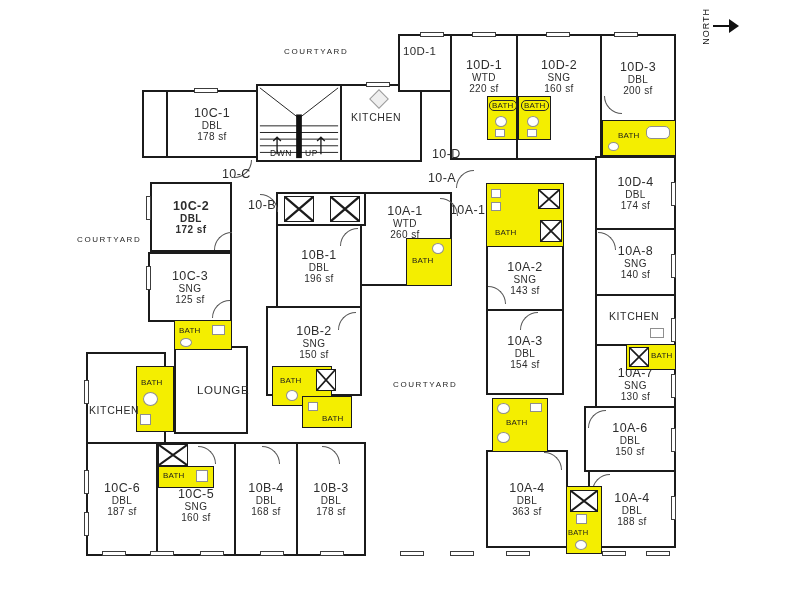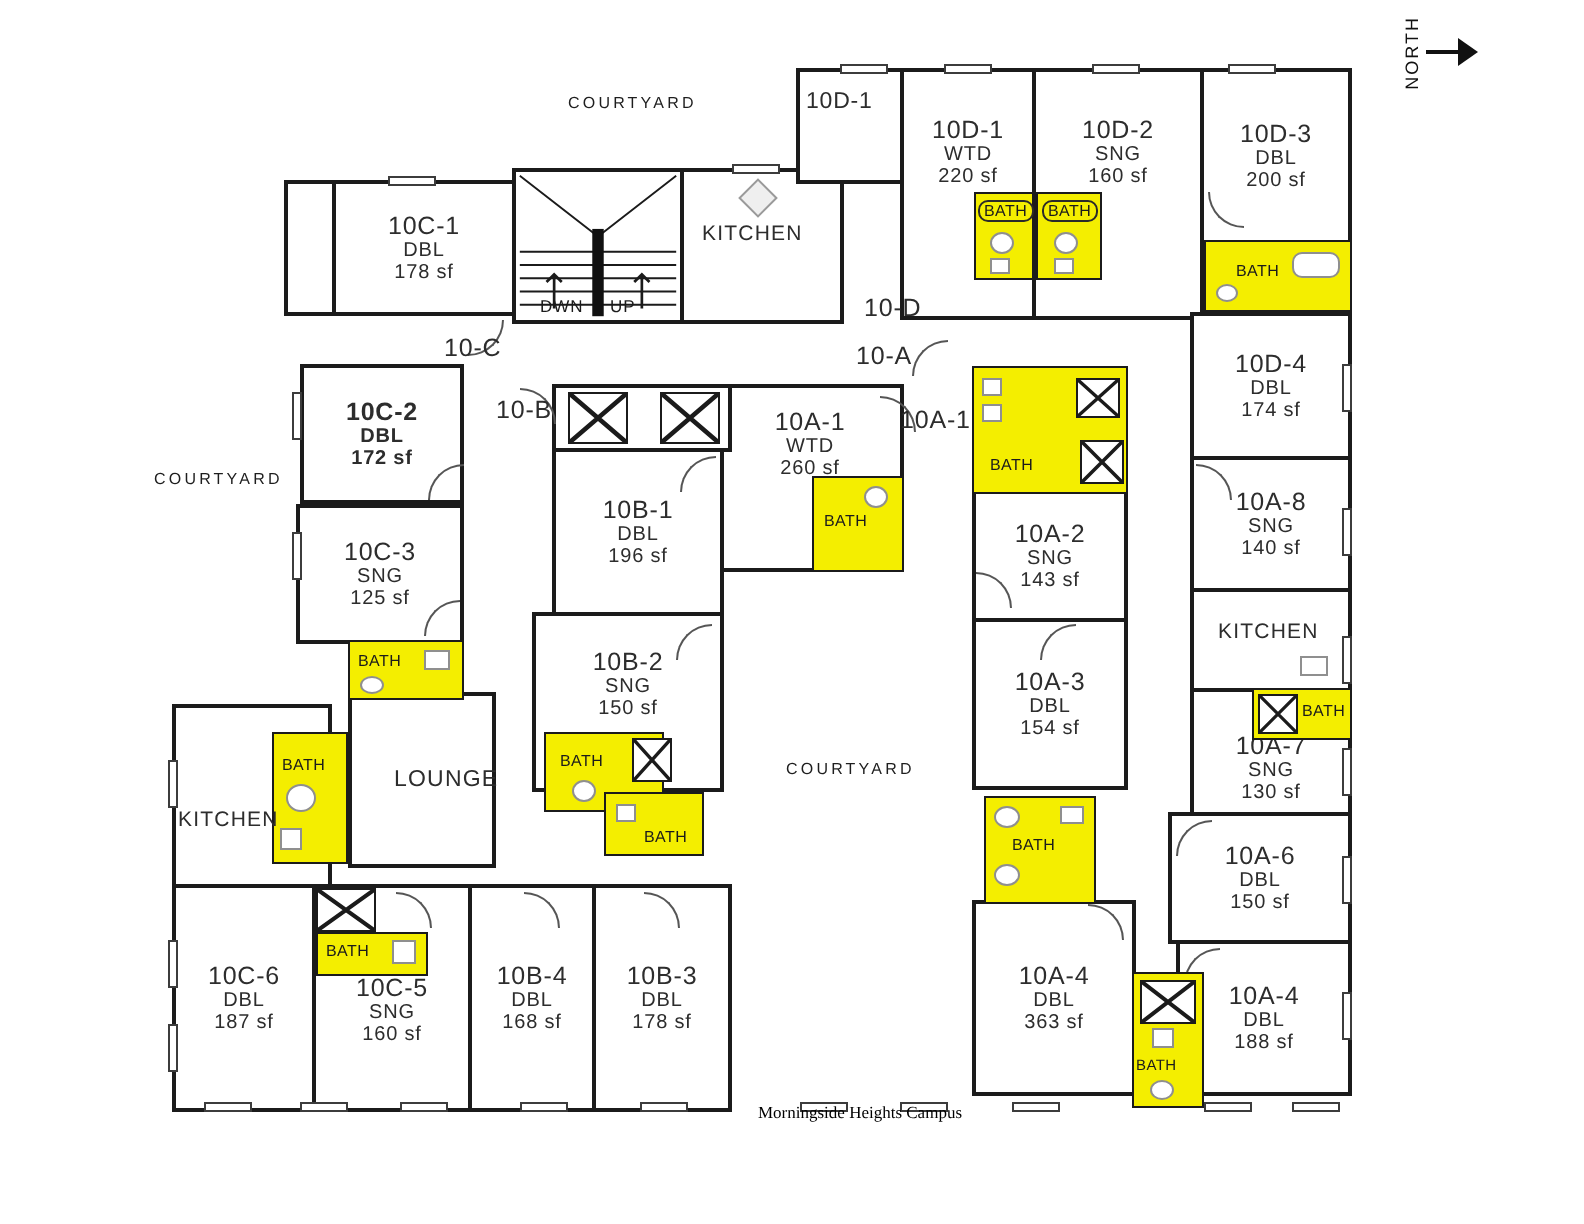--- a/index.html
+++ b/index.html
@@ -418,16 +418,15 @@
 
   <div class="north">
     <span class="north-text">NORTH</span>
     <svg width="30" height="28" viewBox="0 0 30 28">
       <path d="M2,14 L20,14" stroke="#111" stroke-width="2" fill="none"></path>
       <path d="M18,7 L28,14 L18,21 Z" fill="#111"></path>
     </svg>
   </div>
 
   <div class="title">
-    <div class="campus">Morningside Heights Campus</div>
   </div>
 
 </div>
 
 </body></html>

